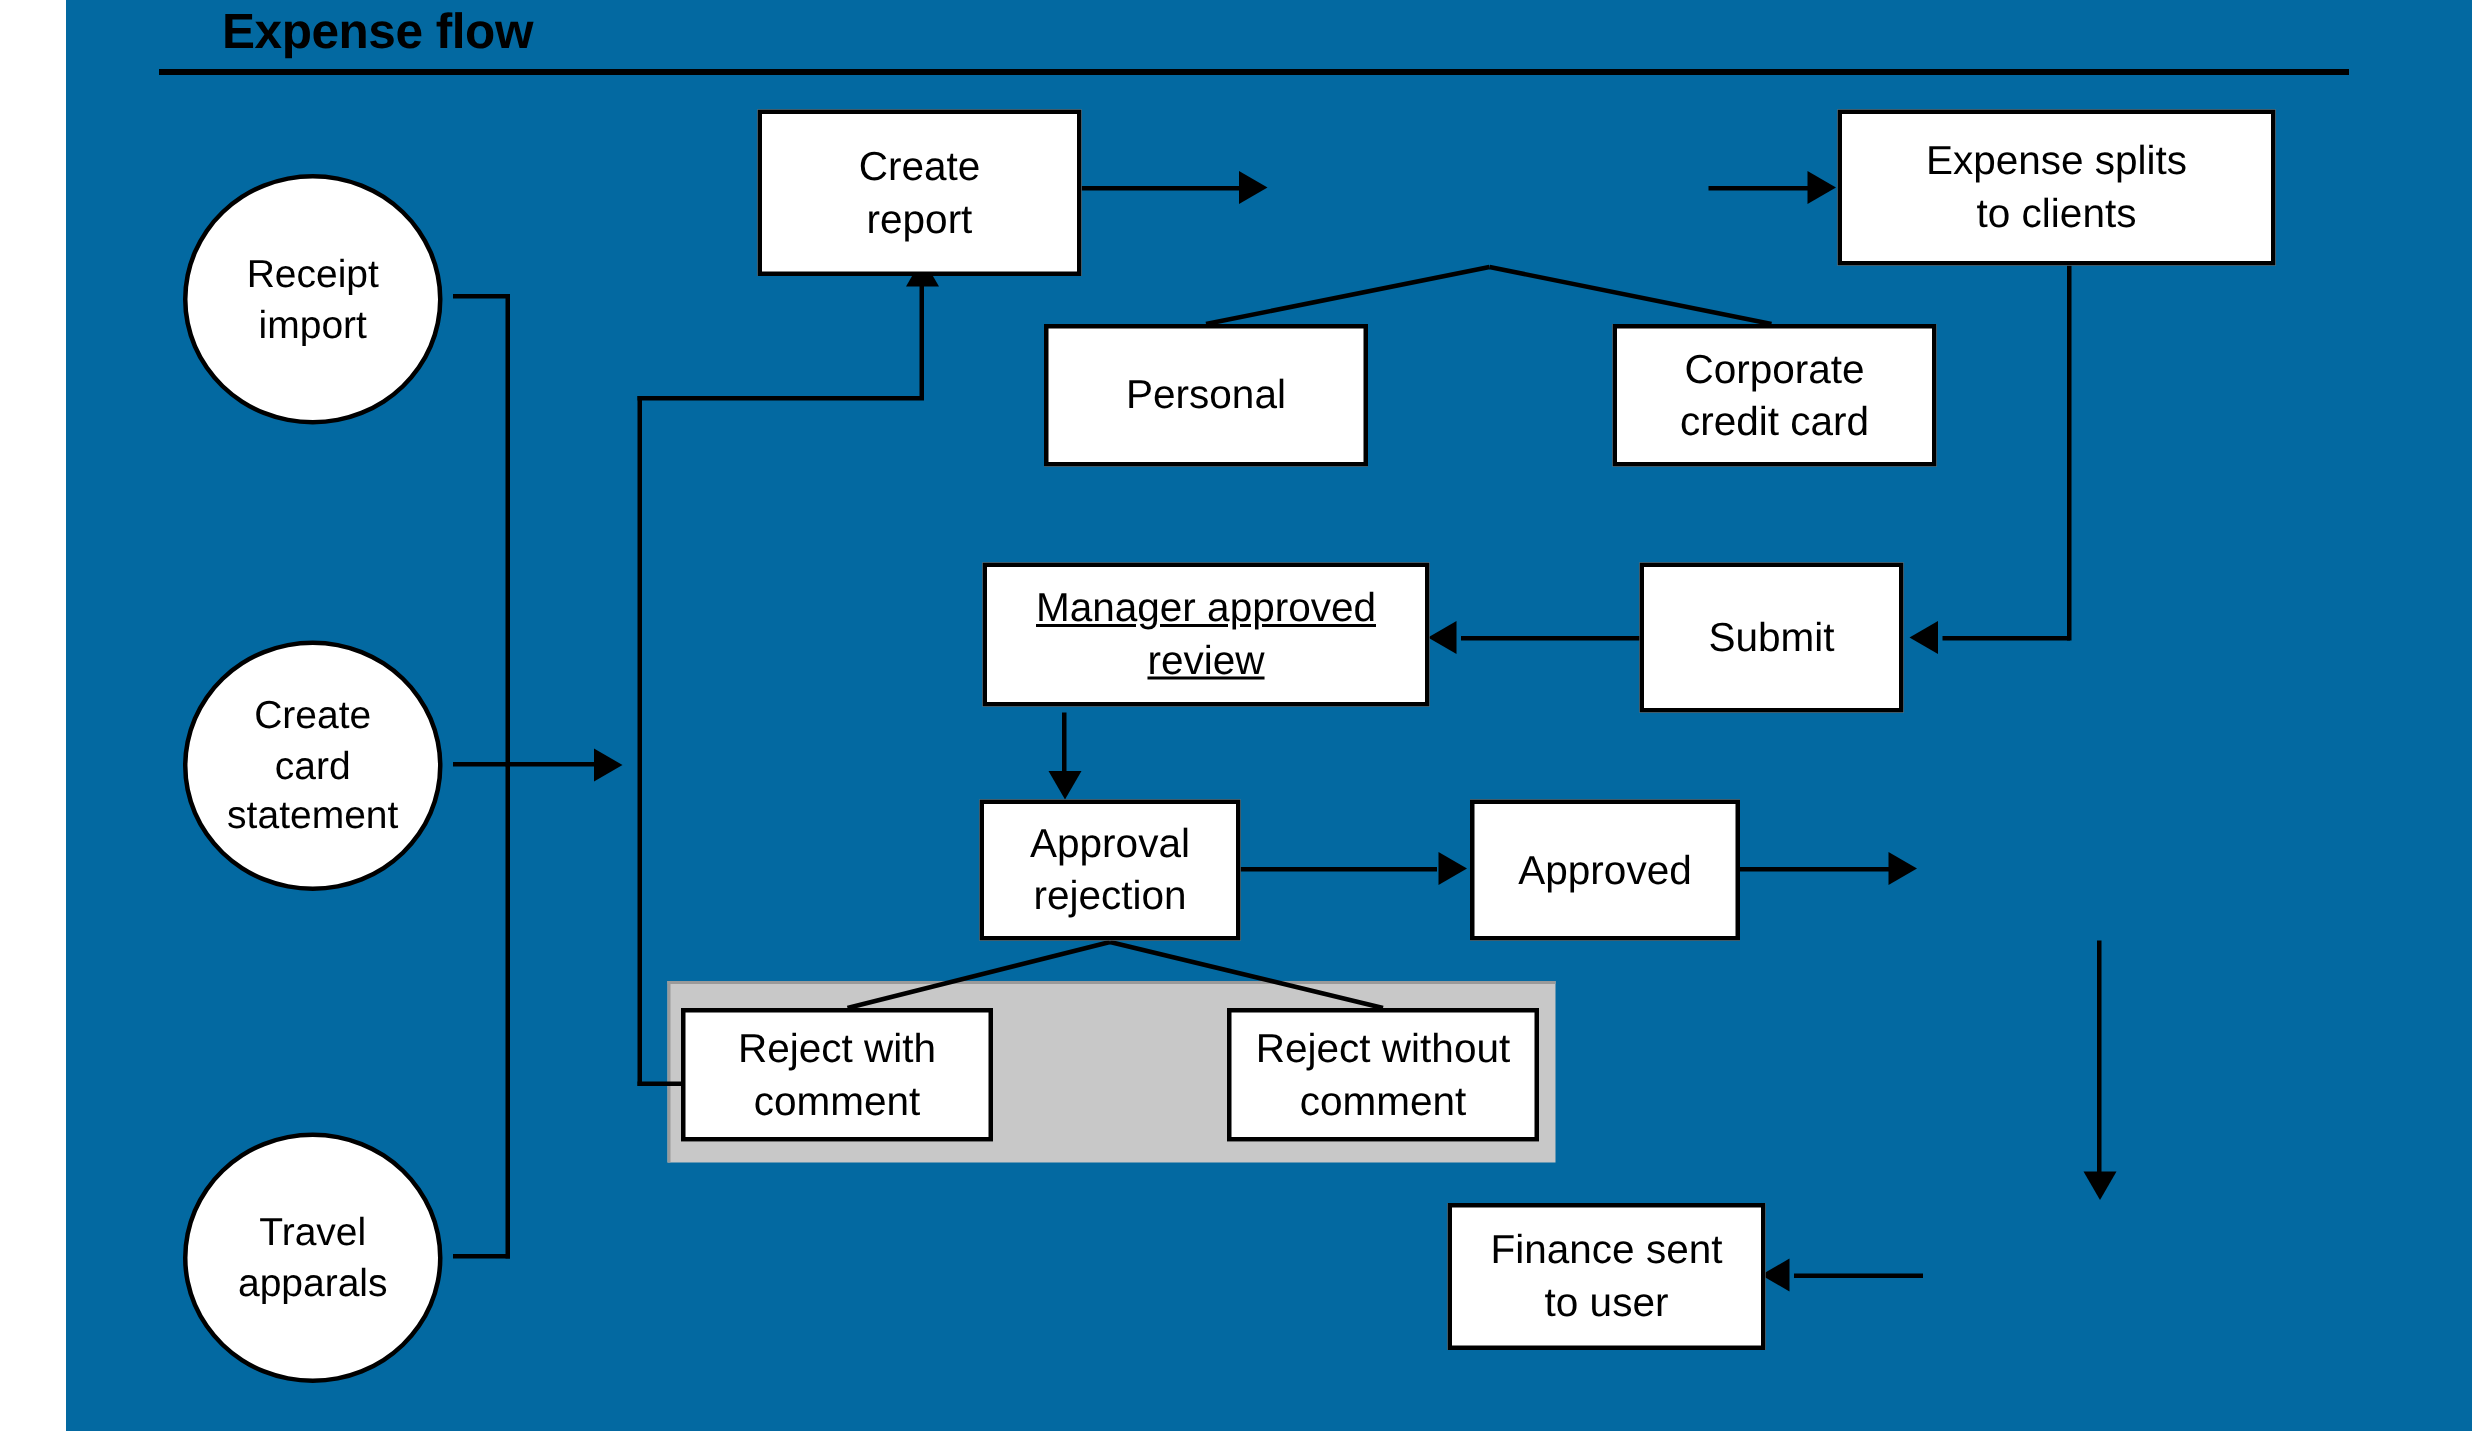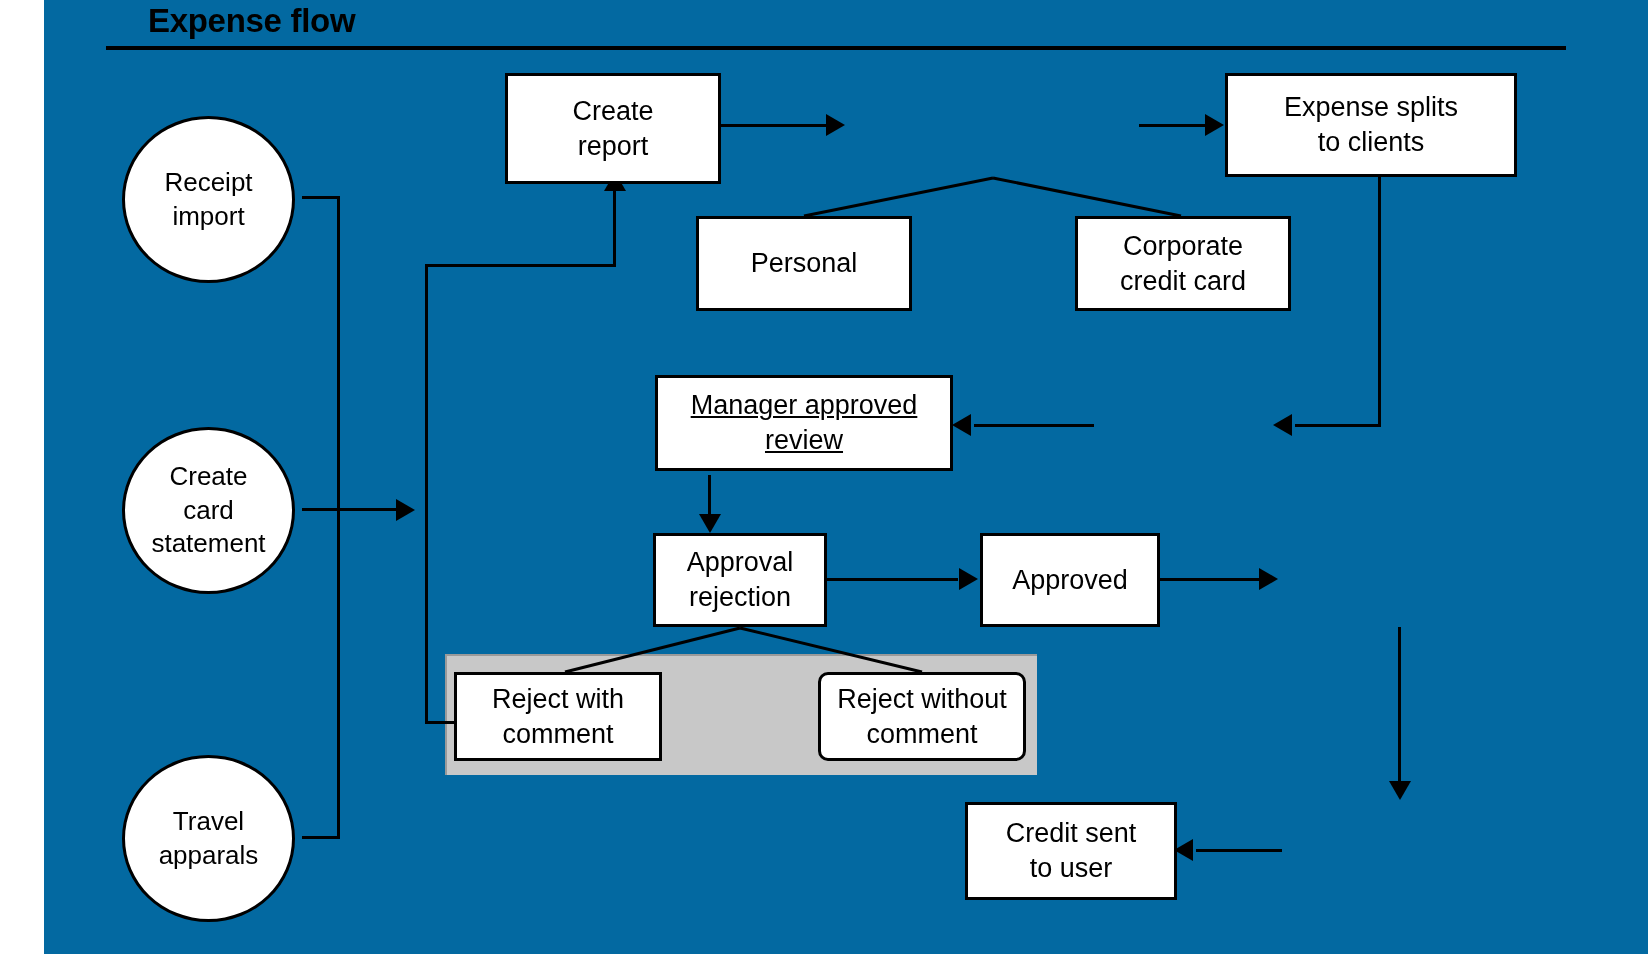--- a/index.html
+++ b/index.html
@@ -172,20 +172,21 @@
 
   <div class="node" style="left:652px; top:216px; width:216px; height:95px;">Personal</div>
 
   <div class="vline" style="left:1334px; top:177px; height:250px;"></div>
   <div class="hline" style="left:1251px; top:424px; width:85px;"></div>
   <div class="arrow arrow-left" style="left:1229px; top:414px;"></div>
 
   <div class="node" style="left:611px; top:375px; width:298px; height:96px;text-decoration:underline;">Manager approved
 review</div>
 
+  <div class="node" style="left:1049px; top:375px; width:176px; height:100px;">Submit</div>
 
   <div class="hline" style="left:930px; top:424px; width:120px;"></div>
   <div class="arrow arrow-left" style="left:908px; top:414px;"></div>
 
   <div class="vline" style="left:664px; top:475px; height:43px;"></div>
   <div class="arrow arrow-down" style="left:655px; top:514px;"></div>
 
   <div class="node" style="left:609px; top:533px; width:174px; height:94px;">Approval
 rejection</div>
 
@@ -201,26 +202,26 @@
   <div id="selection-rect" style="left:401px; top:654px; width:592px; height:121px;"></div>
 
   <svg class="diag" style="left:0px; top:0px; width:1648px; height:954px;">
     <line x1="696" y1="628" x2="521" y2="672" stroke="#000000" stroke-width="3"></line>
     <line x1="696" y1="628" x2="878" y2="672" stroke="#000000" stroke-width="3"></line>
   </svg>
 
   <div class="node" style="left:410px; top:672px; width:208px; height:89px;">Reject with
 comment</div>
 
-  <div class="node" style="left:774px; top:672px; width:208px; height:89px;border-radius:10px;">Reject without
+  <div class="node" style="left:774px; top:672px; width:208px; height:89px;">Reject without
 comment</div>
 
   <div class="vline" style="left:1354px; top:627px; height:158px;"></div>
   <div class="arrow arrow-down" style="left:1345px; top:781px;"></div>
 
 
-  <div class="node" style="left:921px; top:802px; width:212px; height:98px;">Credit sent
+  <div class="node" style="left:921px; top:802px; width:212px; height:98px;">Finance sent
 to user</div>
 
   <div class="hline" style="left:1152px; top:849px; width:86px;"></div>
   <div class="arrow arrow-left" style="left:1130px; top:839px;"></div>
 
 </div>
 
 </body></html>

